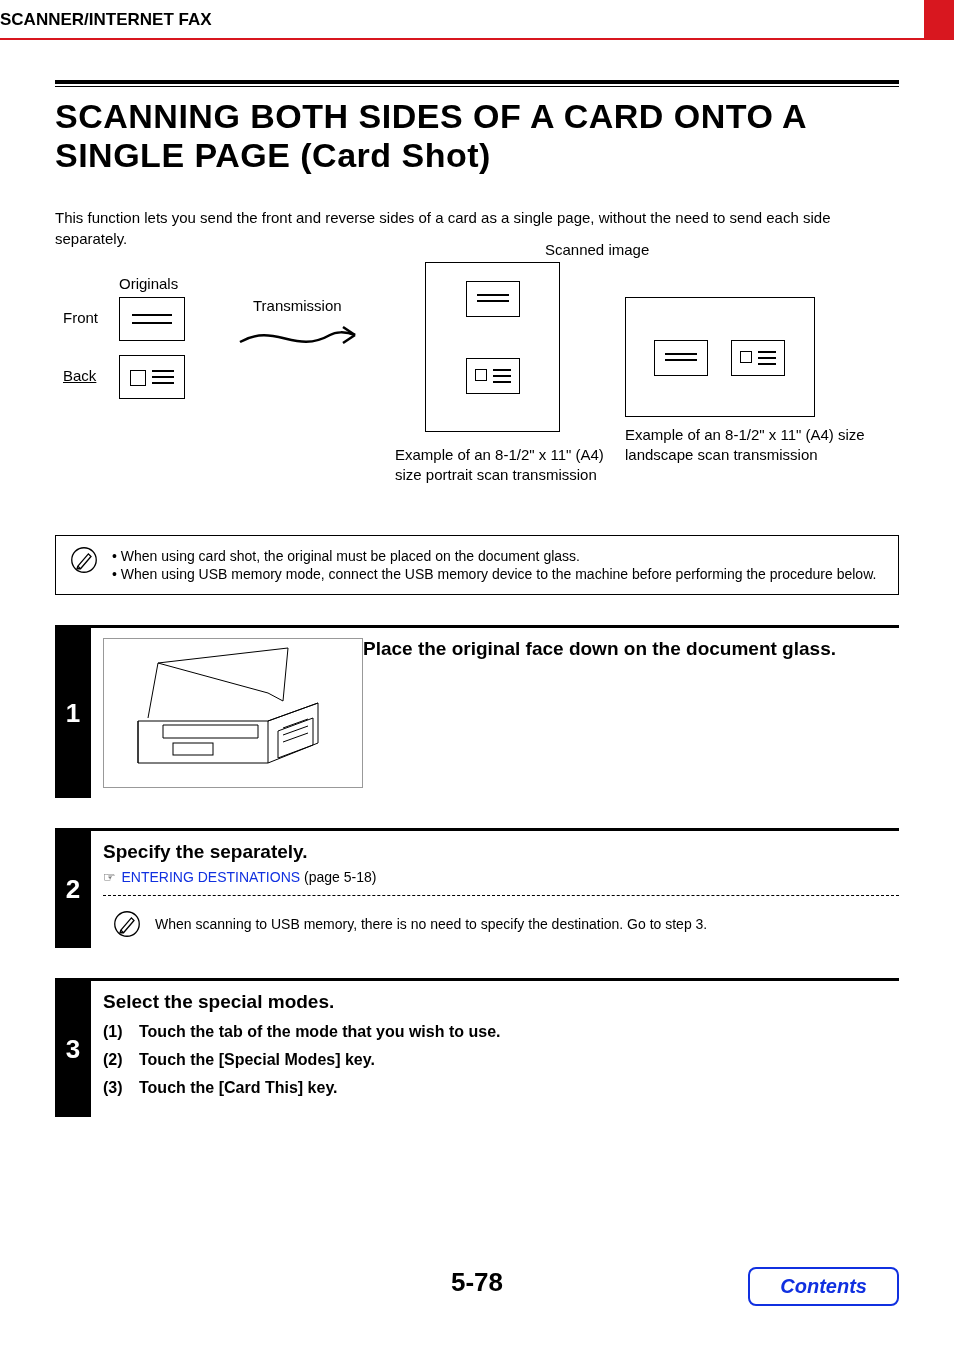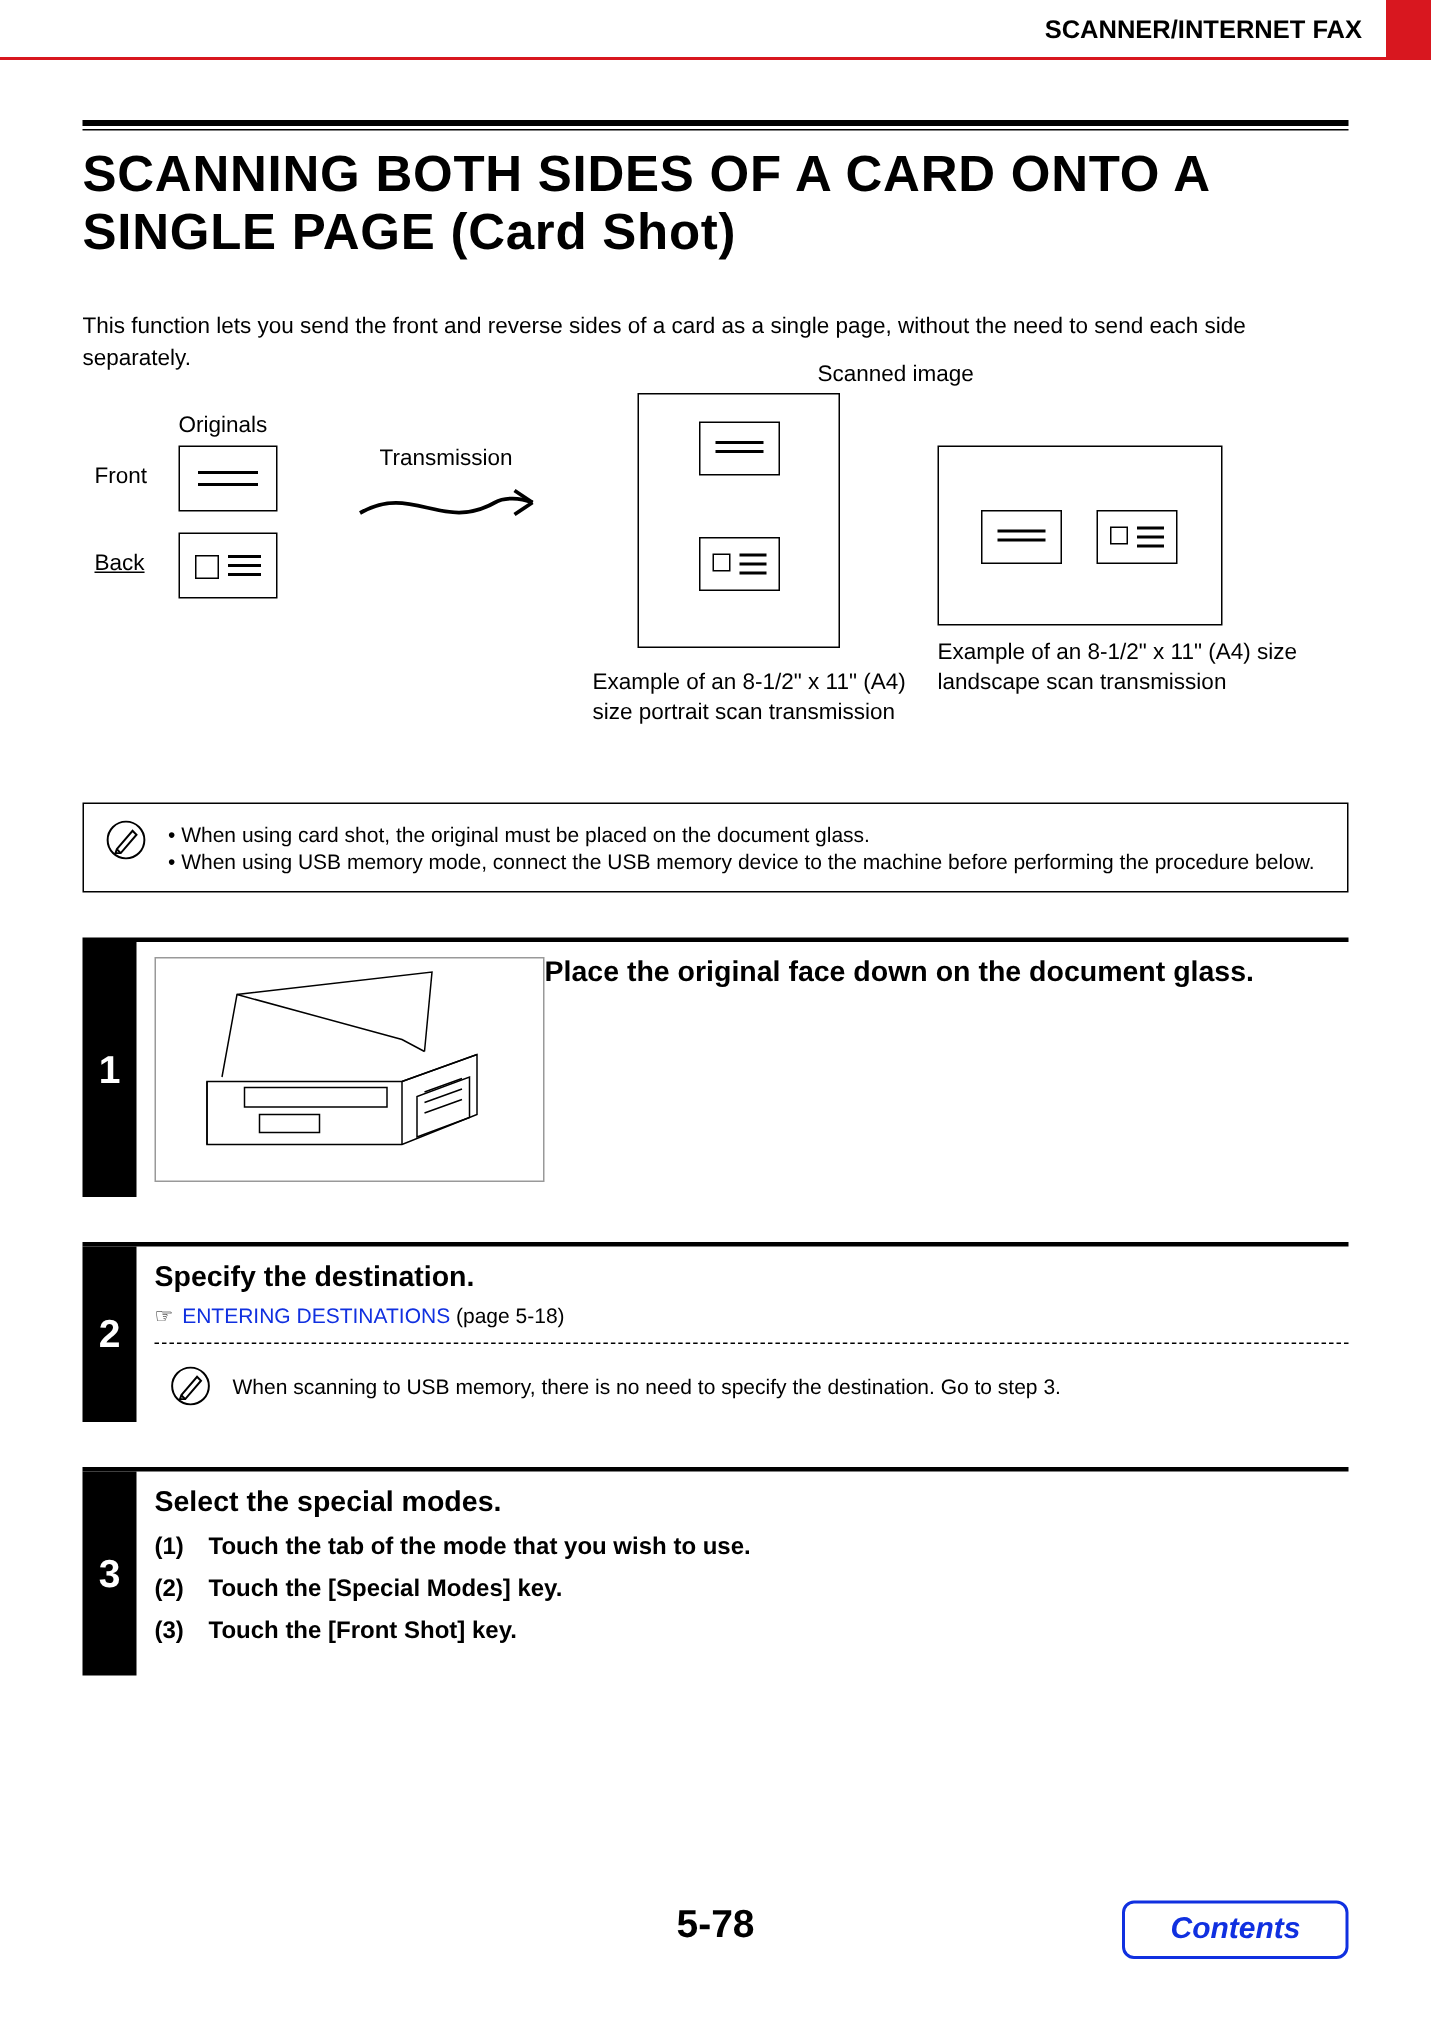--- a/index.html
+++ b/index.html
@@ -1,18 +1,18 @@
 <!DOCTYPE html>
 <html><head>
 <meta charset="utf-8">
 <style>
   * { box-sizing: border-box; margin: 0; padding: 0; }
   body { font-family: Arial, Helvetica, sans-serif; background: #fff; width: 954px; }
   .header-bar { display: flex; }
-  .header-label { flex: 1; text-align: right; font-weight: bold; font-size: 17px; padding: 10px 16px 6px 0; }
+  .header-label { flex: 1; font-weight: bold; font-size: 17px; padding: 10px 16px 6px 0; }
   .header-redbox { width: 30px; height: 38px; background: #d8171f; }
   .header-underline { height: 2px; background: #d8171f; margin: 0 0 40px 0; }
   .page { padding: 0 55px 0 55px; }
   .thick-rule { border-top: 4px solid #000; margin-bottom: 2px;}
   .thin-rule { border-top: 1px solid #000; margin-bottom: 10px;}
   h1 { font-size: 34px; font-weight: bold; letter-spacing: 0.5px; line-height: 1.15; margin-bottom: 32px; }
   .intro { font-size: 15px; line-height: 1.4; margin-bottom: 18px; }
 
   .diagram-area { position: relative; height: 260px; font-size: 15px; }
   .lbl { position: absolute; }
@@ -165,21 +165,21 @@
         </div>
       </div>
     </div>
   </div>
 
   <div class="step-block">
     <div class="step-top-rule"></div>
     <div class="step-row">
       <div class="step-num">2</div>
       <div class="step-body">
-        <div class="step-title">Specify the destination.</div>
+        <div class="step-title">Specify the separately.</div>
         <div class="page-ref">
           <span class="ref-icon">☞</span>
           <span class="link">ENTERING DESTINATIONS</span><span> (page 5-18)</span>
         </div>
         <div class="dotted"></div>
         <div class="note-inline">
           <svg class="pencil-icon" viewBox="0 0 32 32">
             <circle cx="16" cy="16" r="14"></circle>
             <path d="M9 23 L21 9 L24 12 L12 26 L8 26 Z"></path>
             <line x1="9" y1="23" x2="12" y2="26"></line>
@@ -199,21 +199,21 @@
         <div class="ol-item">
             <div class="ol-num">(1)</div>
             <div>Touch the tab of the mode that you wish to use.</div>
           </div>
         <div class="ol-item">
             <div class="ol-num">(2)</div>
             <div>Touch the [Special Modes] key.</div>
           </div>
         <div class="ol-item">
             <div class="ol-num">(3)</div>
-            <div>Touch the [Front Shot] key.</div>
+            <div>Touch the [Card This] key.</div>
           </div>
       </div>
     </div>
   </div>
 
 </div>
 
 <div class="footer">
   <div class="page-num">5-78</div>
   <div class="contents-btn">Contents</div>

